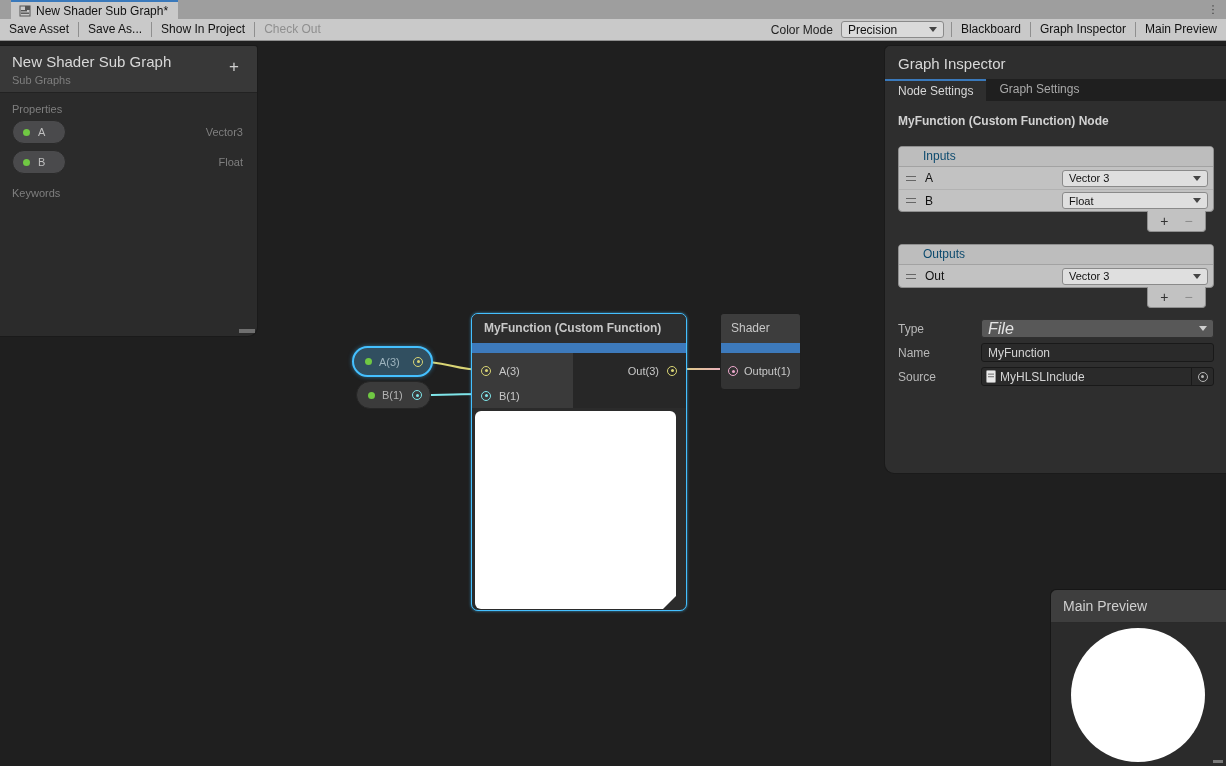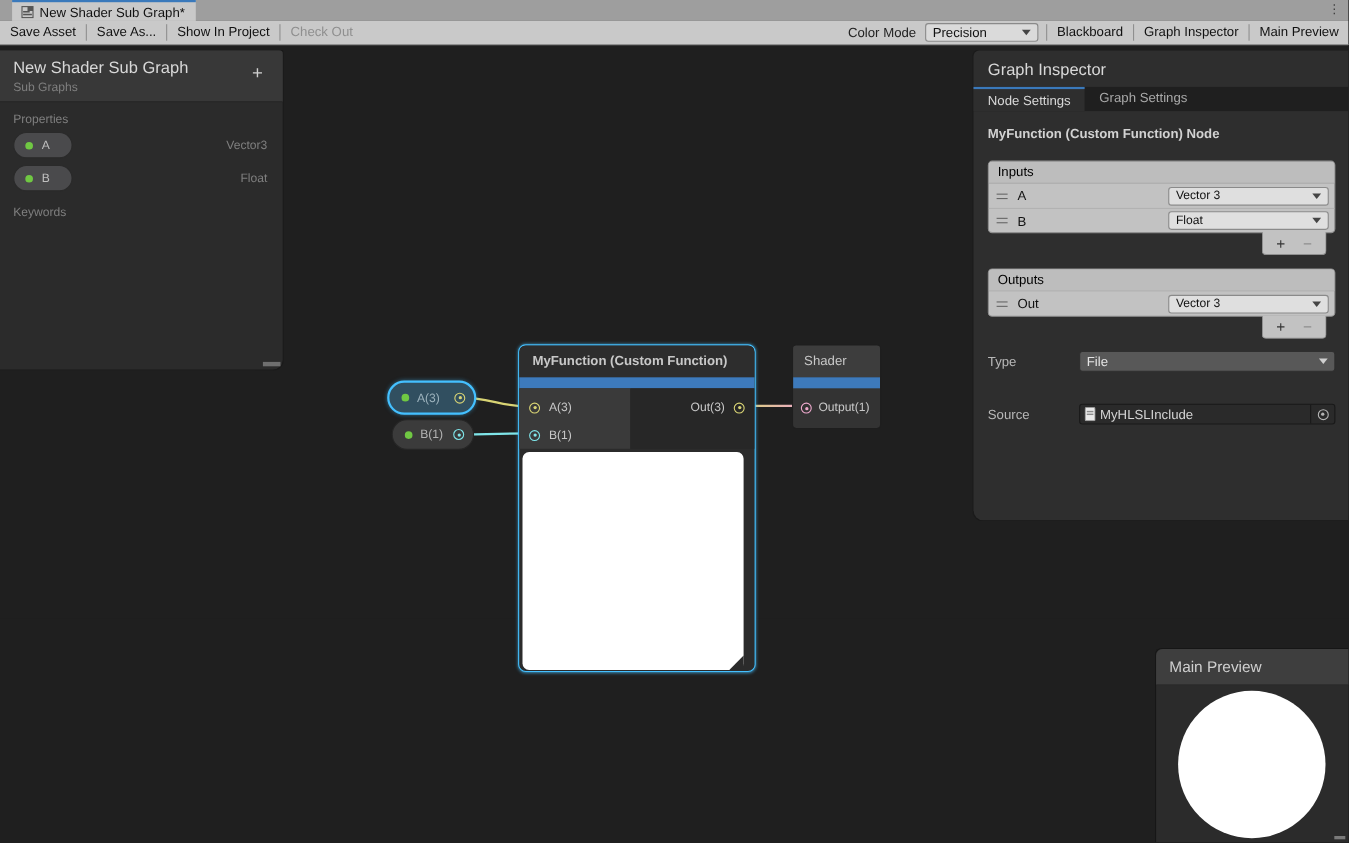--- a/index.html
+++ b/index.html
@@ -93,39 +93,39 @@
   
   .inspector { position:absolute; left:884px; top:45px; width:342px; height:429px; background:#2e2e2e;
                border:1px solid #1a1a1a; border-right:none; border-radius:6px 0 0 10px; }
   .gi-title { height:33px; padding:9px 0 0 13px; font-size:15px; color:#d8d8d8; }
   .gi-tabs { height:22px; background:#1f1f1f; display:flex; }
   .gi-tab { height:22px; line-height:20px; font-size:12px; padding:0 13px; color:#a9a9a9; cursor:default; }
   .gi-tab.active { background:#2e2e2e; border-top:2px solid #3a79bb; color:#d8d8d8; }
   .gi-nodehdr { padding:13px 13px 0 13px; font-size:12px; font-weight:bold; color:#d2d2d2; }
 
   .ulist { position:absolute; left:13px; width:316px; background:#c2c2c2; border:1px solid #8f8f8f; border-radius:4px; }
-  .ulist-hdr { height:20px; line-height:19px; padding-left:8px; font-size:12px; color:#000000;
+  .ulist-hdr { height:20px; line-height:19px; padding-left:24px; font-size:12px; color:#0c4a6e;
                background:#bdbdbd; border-bottom:1px solid #a2a2a2; border-radius:3px 3px 0 0; }
   .ulist-row { height:22px; display:flex; align-items:center; padding:0 5px 0 7px; }
   .ulist-row + .ulist-row { border-top:1px solid #b2b2b2; }
   .drag-h { width:10px; height:5px; border-top:1px solid #666; border-bottom:1px solid #666; margin-right:9px; flex:none; }
   .ulist-name { flex:1; font-size:12px; color:#111; }
   .ldd { width:146px; height:17px; background:#dfdfdf; border:1px solid #8a8a8a; border-radius:3px;
          display:flex; align-items:center; padding:0 6px; }
   .ldd span { flex:1; font-size:11px; color:#111; }
   .ulist-foot { position:absolute; width:59px; height:21px; background:#c2c2c2; border:1px solid #8f8f8f;
                 border-top:none; border-radius:0 0 4px 4px; display:flex; align-items:center; justify-content:center;
                 gap:16px; font-size:14px; color:#333; }
   .ulist-foot .minus { color:#8a8a8a; }
 
   .gi-field { position:absolute; left:13px; width:316px; height:19px; display:flex; align-items:center; }
   .gi-flabel { width:83px; font-size:12px; color:#b8b8b8; flex:none; }
   .gi-dd { flex:1; height:19px; background:#585858; border:1px solid #2f2f2f; border-radius:3px;
            display:flex; align-items:center; padding:0 6px; }
-  .gi-dd span { flex:1; font-size:12px; color:#e4e4e4; }
+  .gi-dd span { flex:1; font-size:16px; color:#e4e4e4;font-style:italic; }
   .caret-dn-light { width:0; height:0; border-left:4px solid transparent; border-right:4px solid transparent;
                     border-top:5px solid #cfcfcf; }
   .gi-input { flex:1; height:19px; background:#2a2a2a; border:1px solid #191919; border-radius:3px;
               color:#d4d4d4; font-size:12px; font-family:"Liberation Sans", sans-serif; padding:0 6px; }
   .gi-obj { flex:1; height:19px; background:#2a2a2a; border:1px solid #191919; border-radius:3px;
             display:flex; align-items:center; padding-left:4px; }
   .gi-obj .oname { flex:1; font-size:12px; color:#d4d4d4; margin-left:4px; }
   .gi-obj .picker { width:22px; height:17px; border-left:1px solid #191919; display:flex; align-items:center;
                     justify-content:center; }
   .ring { width:10px; height:10px; border:1px solid #b5b5b5; border-radius:50%; display:flex;
@@ -323,20 +323,24 @@
       <span>+</span>
       <span class="minus">−</span>
     </div>
 
     <div class="gi-field" style="top:273px;">
       <span class="gi-flabel">Type</span>
       <div class="gi-dd">
         <span>File</span>
         <div class="caret-dn-light"></div>
       </div>
+    </div>
+    <div class="gi-field" style="top:297px;">
+      <span class="gi-flabel">Name</span>
+      <input class="gi-input" type="text" value="MyFunction" style="">
     </div>
     <div class="gi-field" style="top:321px;">
       <span class="gi-flabel">Source</span>
       <div class="gi-obj">
         <svg width="10" height="13" viewBox="0 0 10 13">
           <rect x="0.5" y="0.5" width="9" height="12" rx="1" fill="#e9e9e9" stroke="#999"></rect>
           <rect x="2" y="3.5" width="6" height="1.3" fill="#8a8a8a"></rect>
           <rect x="2" y="6" width="6" height="1.3" fill="#8a8a8a"></rect>
         </svg>
         <span class="oname">MyHLSLInclude</span>

